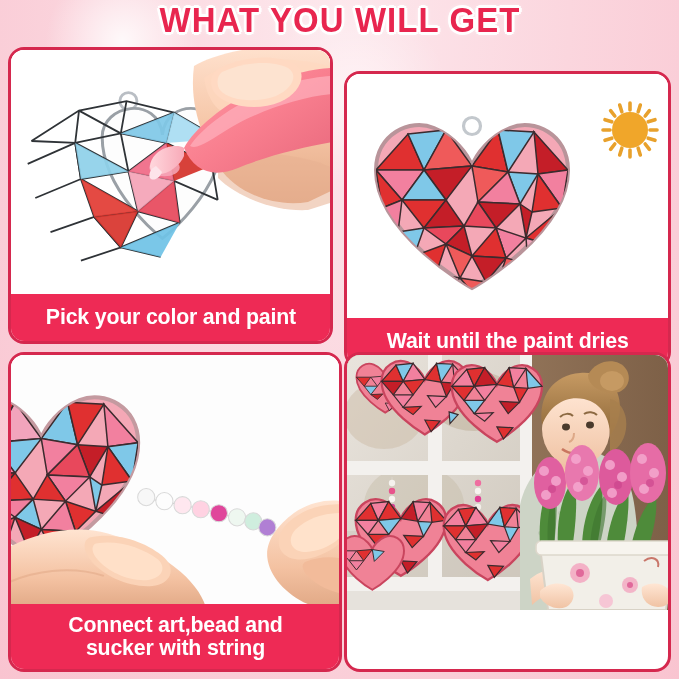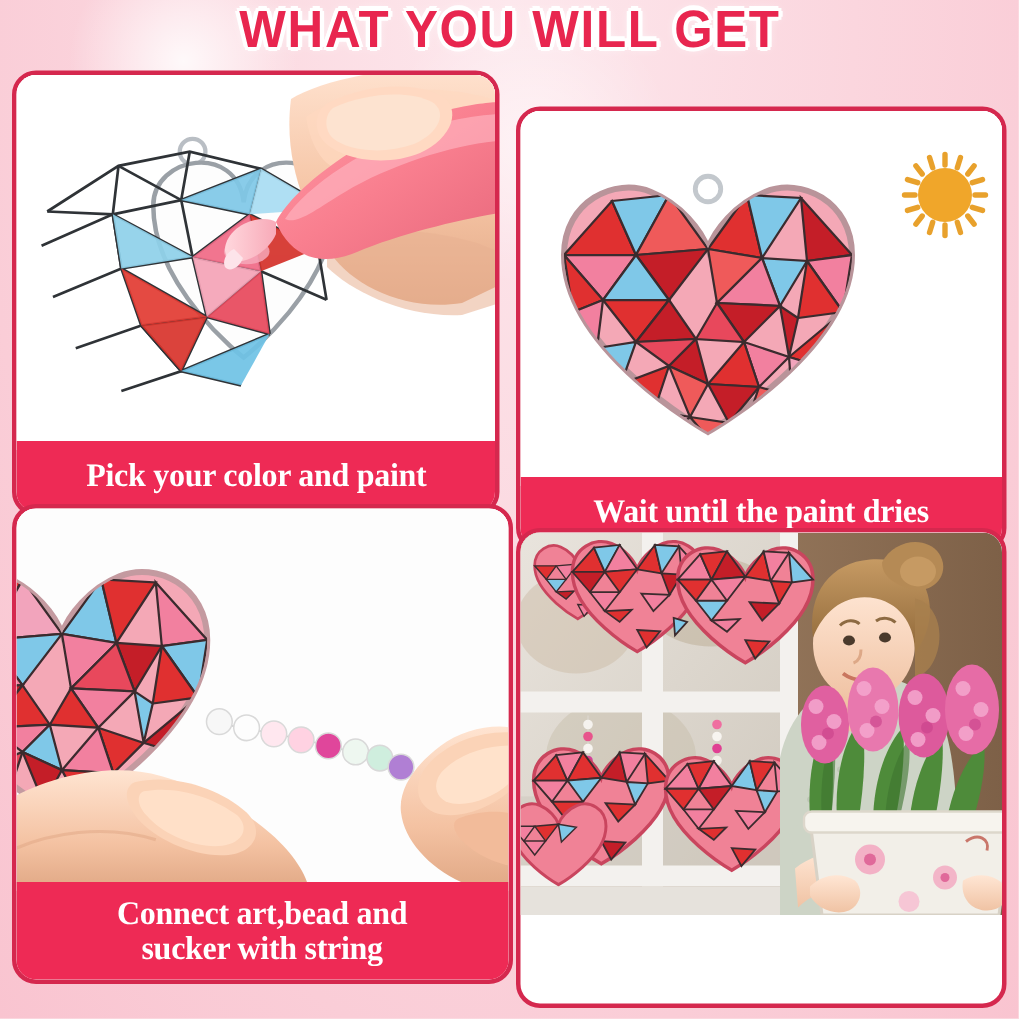--- a/index.html
+++ b/index.html
@@ -32,25 +32,24 @@
     white-space:nowrap;
   }
   
   .panel{
     position:absolute;
     border:3px solid #d5284e;
     border-radius:16px;
     background:#fff;
     overflow:hidden;
     box-sizing:border-box;
-    font-family:Liberation Serif, serif;
   }
   #panel-1{left:8px;  top:47px;  width:325px;height:297px;}
   #panel-2{left:344px;top:47px;  width:327px;height:297px;margin-top:24px;}
-  #panel-3{left:8px;  top:336px; width:334px;height:320px;}
+  #panel-3{left:8px;  top:352px; width:334px;height:320px;}
   #panel-4{left:344px;top:352px; width:327px;height:320px;}
   .photo{position:absolute;left:0;top:0;right:0;overflow:hidden;background:#fff;}
   #panel-1 .photo,#panel-2 .photo{height:250px;}
   #panel-3 .photo,#panel-4 .photo{height:255px;}
   
   .caption{
     position:absolute;left:0;right:0;bottom:0;
     background:#ee2a55;
     color:#fff;
     display:flex;align-items:center;justify-content:center;

